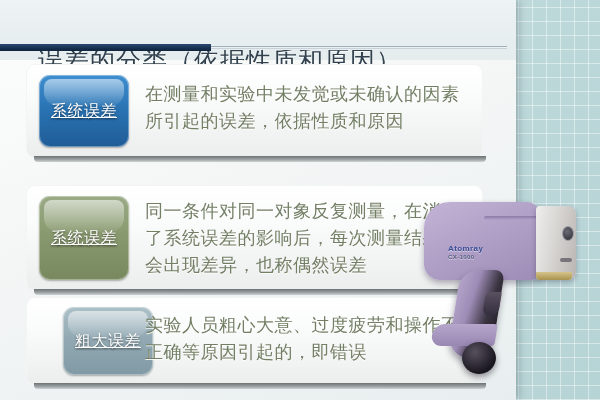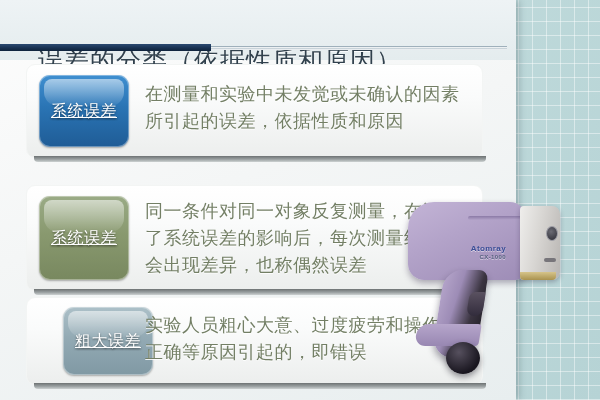--- a/index.html
+++ b/index.html
@@ -97,21 +97,21 @@
     color:#737f65;
     font-size:18px;line-height:27px;
     letter-spacing:.5px;
     text-shadow:0 1px 0 rgba(255,255,255,.85);
   }
   #desc1{top:16px;}
   #desc2{top:12px;}
   #desc3{top:14px;}
 
   
-  .device{position:absolute;left:394px;top:196px;width:190px;height:190px;text-align:right;}
+  .device{position:absolute;left:410px;top:196px;width:190px;height:190px;}
   .dev-body{
     position:absolute;left:14px;top:6px;width:118px;height:78px;
     background:linear-gradient(155deg,#c3b4d6 0%,#b3a3c9 40%,#9d8cb6 100%);
     border-radius:26px 16px 10px 16px;
     box-shadow:0 3px 6px rgba(40,30,60,.35);
   }
   .dev-vent{
     position:absolute;left:60px;top:14px;width:56px;height:4px;
     background:linear-gradient(180deg,#8b7aa6,#b3a3c9);border-radius:3px;
   }

